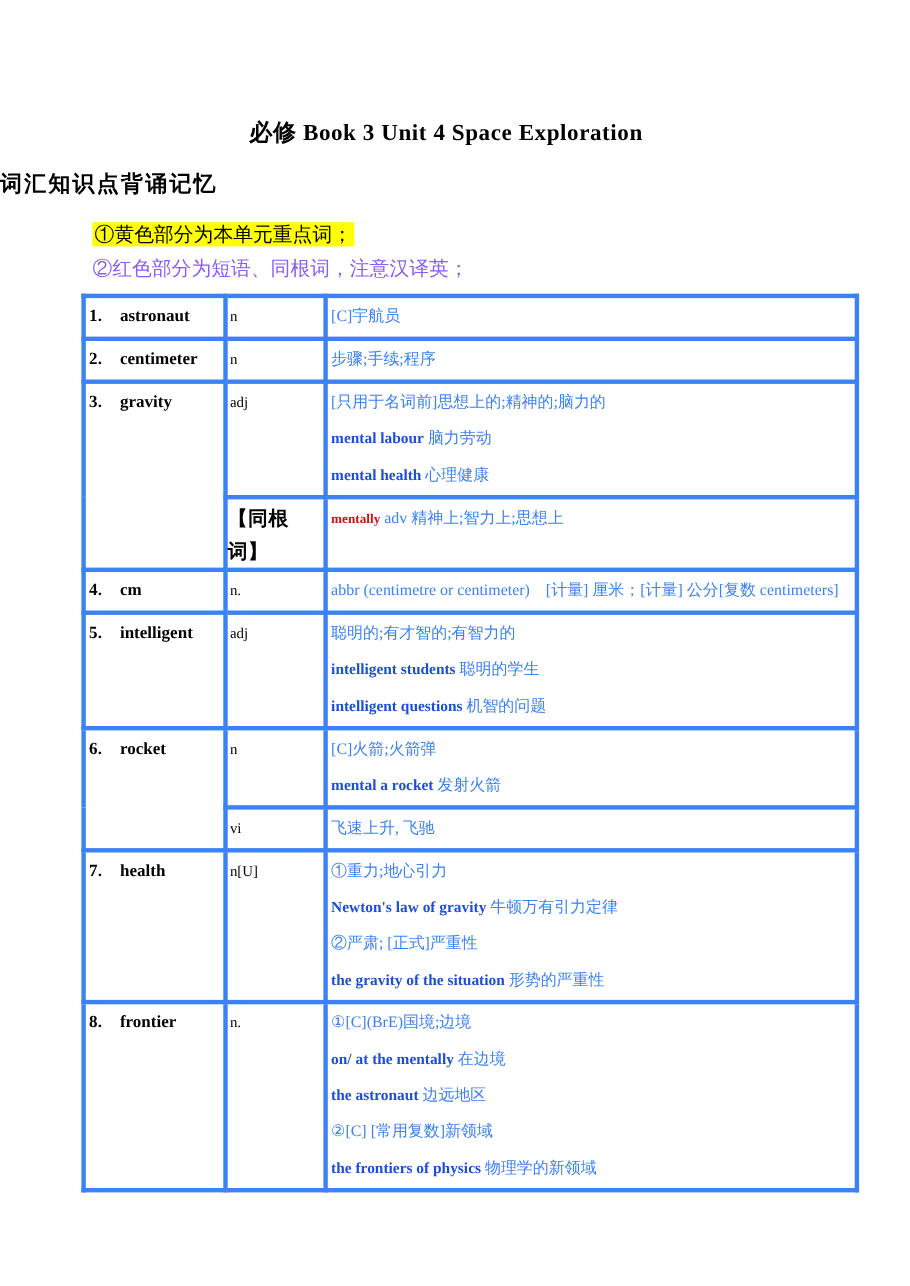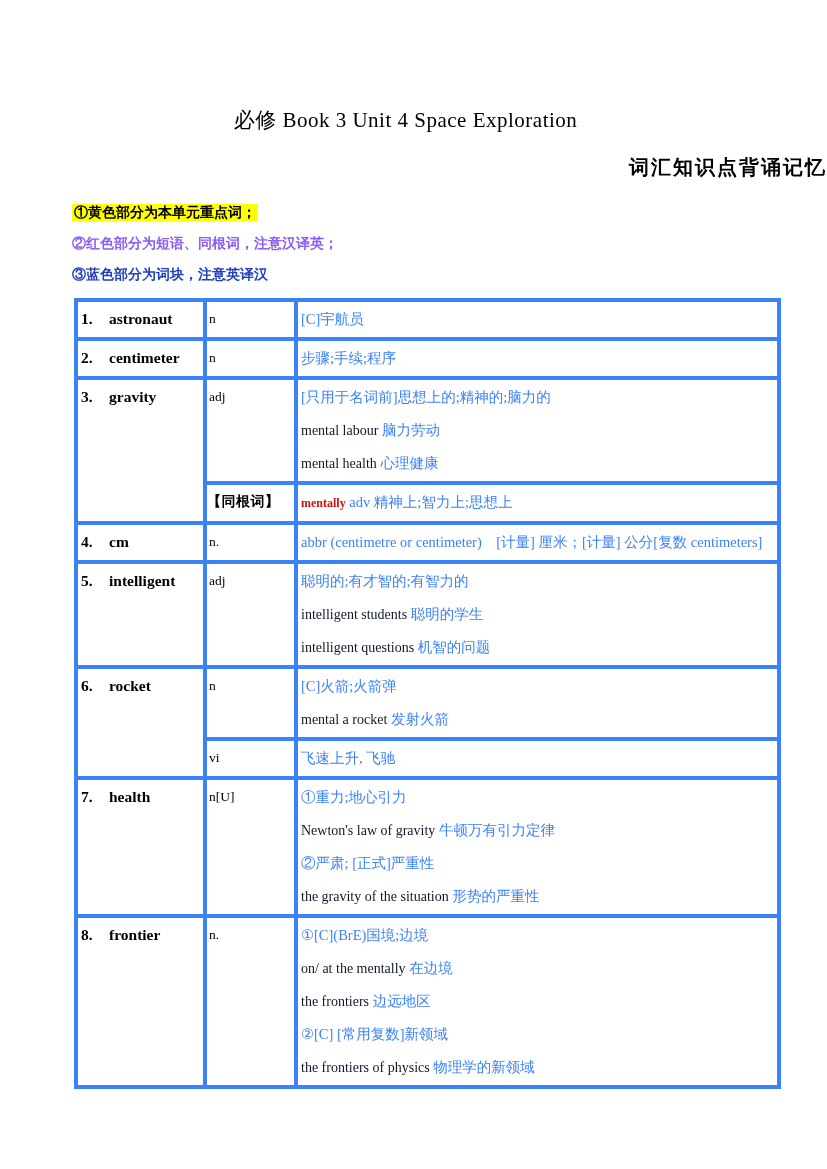--- a/index.html
+++ b/index.html
@@ -9,33 +9,33 @@
     overflow: hidden;
     font-family: "Liberation Serif", "DejaVu Serif", serif;
     color: #000000;
   }
   .page { position: relative; width: 827px; height: 1169px; }
 
   .doc-title {
     margin: 106px 16px 0 0;
     text-align: center;
     font-size: 21px;
-    font-weight: normal;
+    font-weight: bold;
     letter-spacing: 0.5px;
   }
   .doc-subtitle {
     margin: 20px 0 0 0;
-    text-align: right;
+    text-align: left;
     font-size: 20px;
     font-weight: bold;
     letter-spacing: 2px;
   }
 
   .notes { margin: 24px 0 0 68px; }
-  .note { font-size: 14px; font-weight: bold; margin: 0 0 15px 4px; line-height: 16px; }
+  .note { font-size: 18px; font-weight: normal; margin: 0 0 15px 16px; line-height: 16px; }
   .note-yellow span.note-text { background: #FFFF00; color: #000000; padding: 1px 2px; }
   .note-red   span.note-text { color: #8b5cf6; }
   .note-blue  span.note-text { color: #2140C0; }
 
   table.vocab {
     border-collapse: collapse;
     margin: 8px 0 0 74px;
     table-layout: fixed;
     width: 680px;
   }
@@ -50,50 +50,47 @@
     white-space: nowrap;
   }
   td.word-cell .num { display: inline-block; width: 28px; }
 
   td.pos-cell {
     width: 84px;
     padding: 2px 1px 0 2px;
     font-size: 13.5px;
     line-height: 30px;
   }
-  td.pos-cell.bold { font-weight: bold; font-size: 14px; letter-spacing: 0.5px; padding-left: 0; }
+  td.pos-cell.bold { font-weight: bold; font-size: 18px; letter-spacing: 0.5px; padding-left: 0; }
 
   td.def-cell {
     width: 472px;
     padding: 1px 4px 1px 3px;
     font-size: 14.5px;
   }
   .line { line-height: 33px; min-height: 33px; }
   .seg-k { color: #3b82f6; }
-  .seg-b { color: #0f172a; font-weight: normal; font-size: 14px; }
+  .seg-b { color: #1d4ed8; font-weight: bold; font-size: 14px; }
   .seg-r { color: #CC1111; font-weight: bold; font-size: 12px; }
 </style>
 </head>
 <body>
 
 <div class="page">
 
   <div class="doc-title">必修 Book 3 Unit 4 Space Exploration</div>
 
   <div class="doc-subtitle">词汇知识点背诵记忆</div>
 
   <div class="notes">
     <p class="note note-yellow">
       <span class="note-text">①黄色部分为本单元重点词；</span>
     </p>
     <p class="note note-red">
       <span class="note-text">②红色部分为短语、同根词，注意汉译英；</span>
-    </p>
-    <p class="note note-blue">
-      <span class="note-text">③蓝色部分为词块，注意英译汉</span>
     </p>
   </div>
 
   <table class="vocab">
     <tbody id="vocab-body">
         <tr>
           <td class="word-cell" rowspan="1"><span class="num">1.</span><span class="word">astronaut</span></td>
           <td class="pos-cell">n</td>
           <td class="def-cell">
             <div class="line"><span class="seg-k">[C]宇航员</span></div>
@@ -160,21 +157,21 @@
             <div class="line"><span class="seg-k">②严肃; [正式]严重性</span></div>
             <div class="line"><span class="seg-b">the gravity of the situation</span><span class="seg-k"> 形势的严重性</span></div>
           </td>
         </tr>
         <tr>
           <td class="word-cell" rowspan="1"><span class="num">8.</span><span class="word">frontier</span></td>
           <td class="pos-cell">n.</td>
           <td class="def-cell">
             <div class="line"><span class="seg-k">①[C](BrE)国境;边境</span></div>
             <div class="line"><span class="seg-b">on/ at the mentally</span><span class="seg-k"> 在边境</span></div>
-            <div class="line"><span class="seg-b">the frontiers</span><span class="seg-k"> 边远地区</span></div>
+            <div class="line"><span class="seg-b">the astronaut</span><span class="seg-k"> 边远地区</span></div>
             <div class="line"><span class="seg-k">②[C] [常用复数]新领域</span></div>
             <div class="line"><span class="seg-b">the frontiers of physics</span><span class="seg-k"> 物理学的新领域</span></div>
           </td>
         </tr>
       </tbody>
   </table>
 
 </div>
 
 </body></html>

